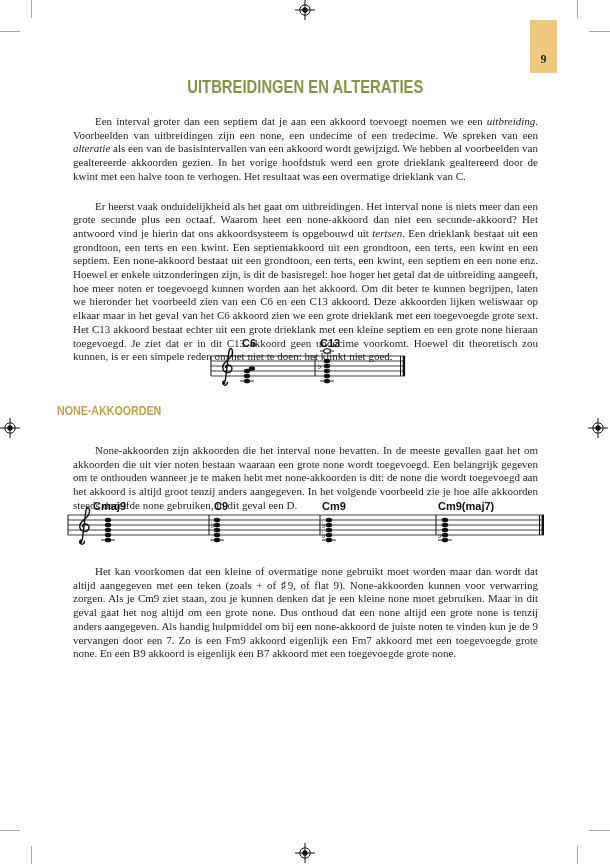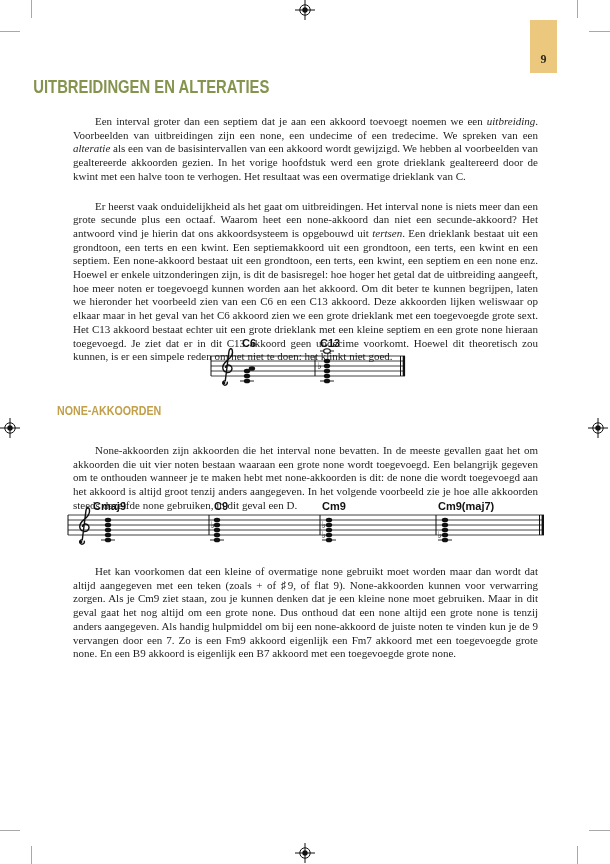--- a/index.html
+++ b/index.html
@@ -8,21 +8,21 @@
   
   .crop{position:absolute;background:#a8a8a8;}
   
   .regmark{position:absolute;width:20px;height:20px;}
   
   .pagetab{position:absolute;left:530px;top:20px;width:27px;height:53px;background:#ebc87d;
            display:flex;align-items:flex-end;justify-content:center;}
   .pagetab span{font-family:"Liberation Serif", serif;font-weight:bold;font-size:12px;
                 color:#2b2b20;padding-bottom:6px;}
   
-  .title-wrap{position:absolute;left:0;top:76px;width:610px;text-align:left;}
+  .title-wrap{position:absolute;left:0;top:76px;width:610px;text-align:center;}
   .title{display:inline-block;font-family:"Liberation Sans", sans-serif;font-weight:bold;
          font-size:19px;color:#84934e;transform:scaleX(0.78);transform-origin:center;
          letter-spacing:0px;white-space:nowrap;}
   
   .sechead{position:absolute;left:57px;top:403px;font-family:"Liberation Sans", sans-serif;
            font-weight:bold;font-size:13px;color:#c2a04a;transform:scaleX(0.82);
            transform-origin:left center;white-space:nowrap;}
   
   .textcol{position:absolute;left:57px;width:497px;font-size:11px;line-height:13.7px;
            text-align:justify;}

